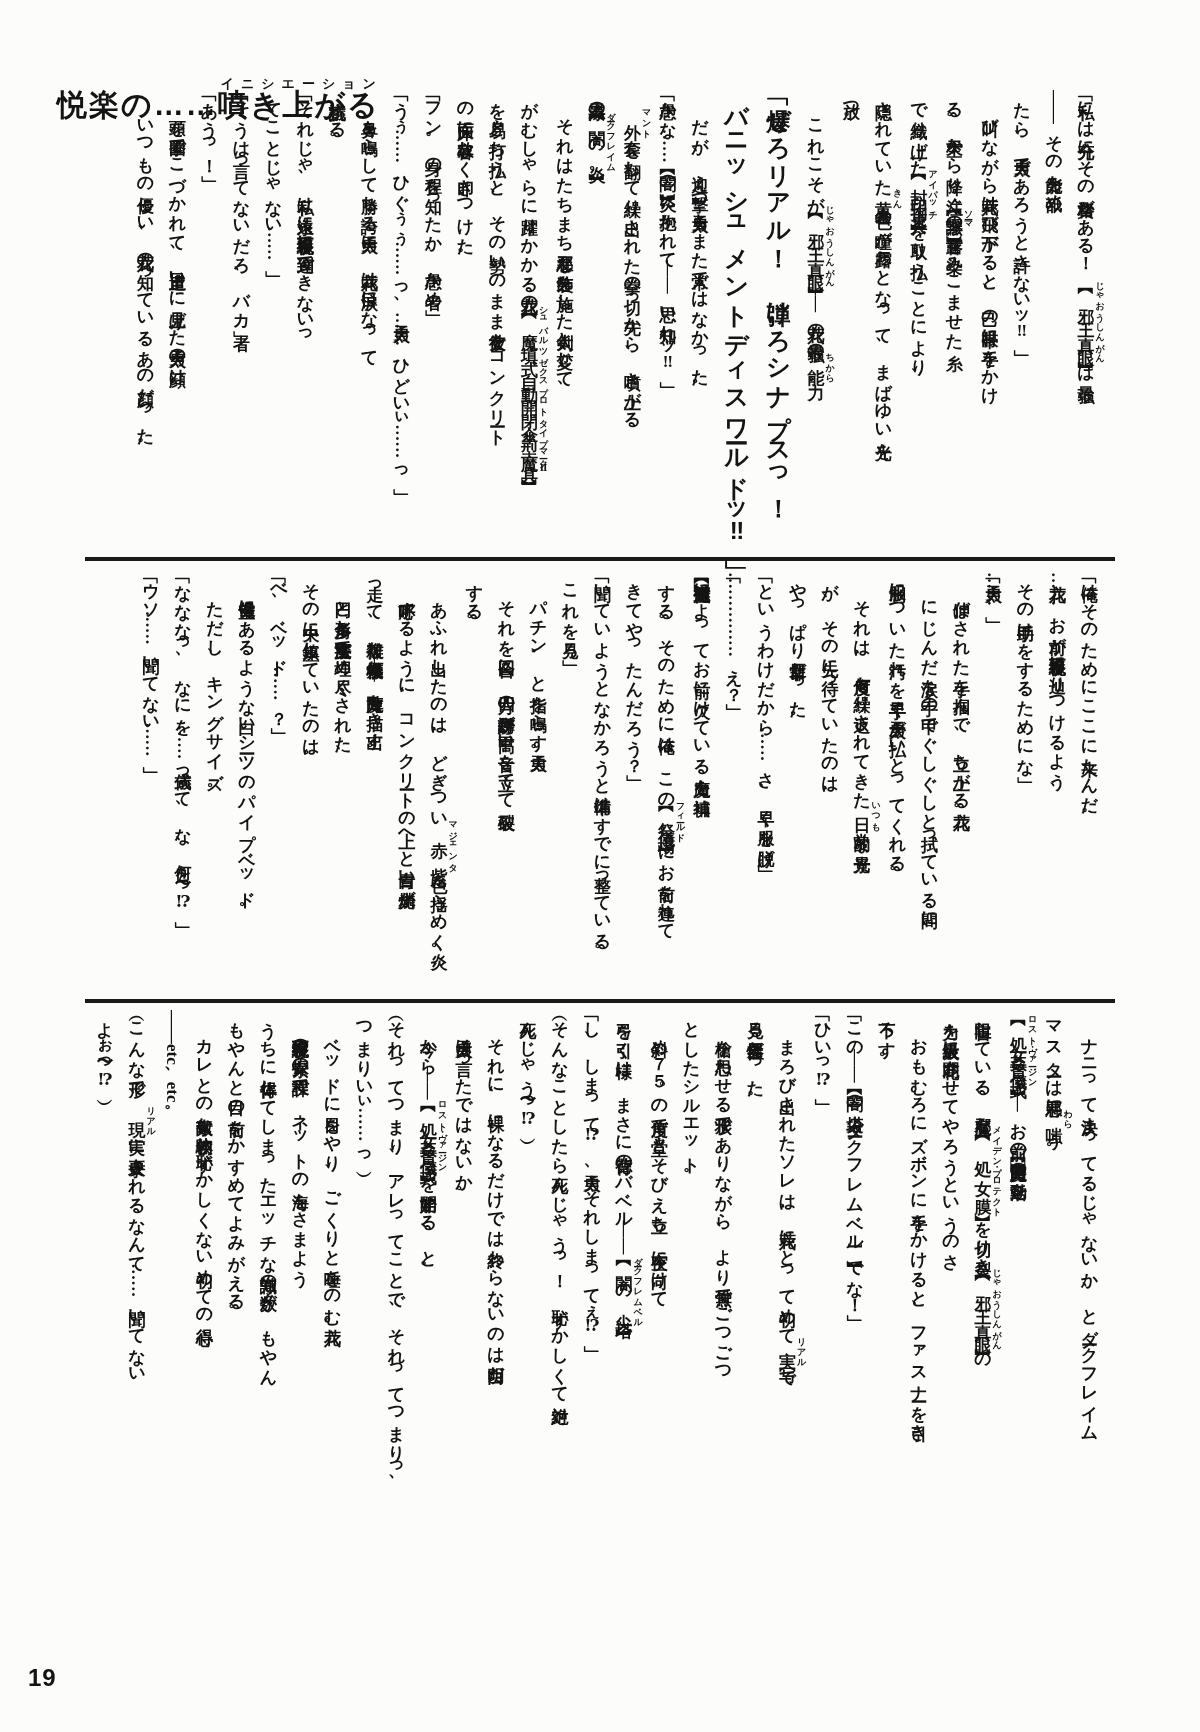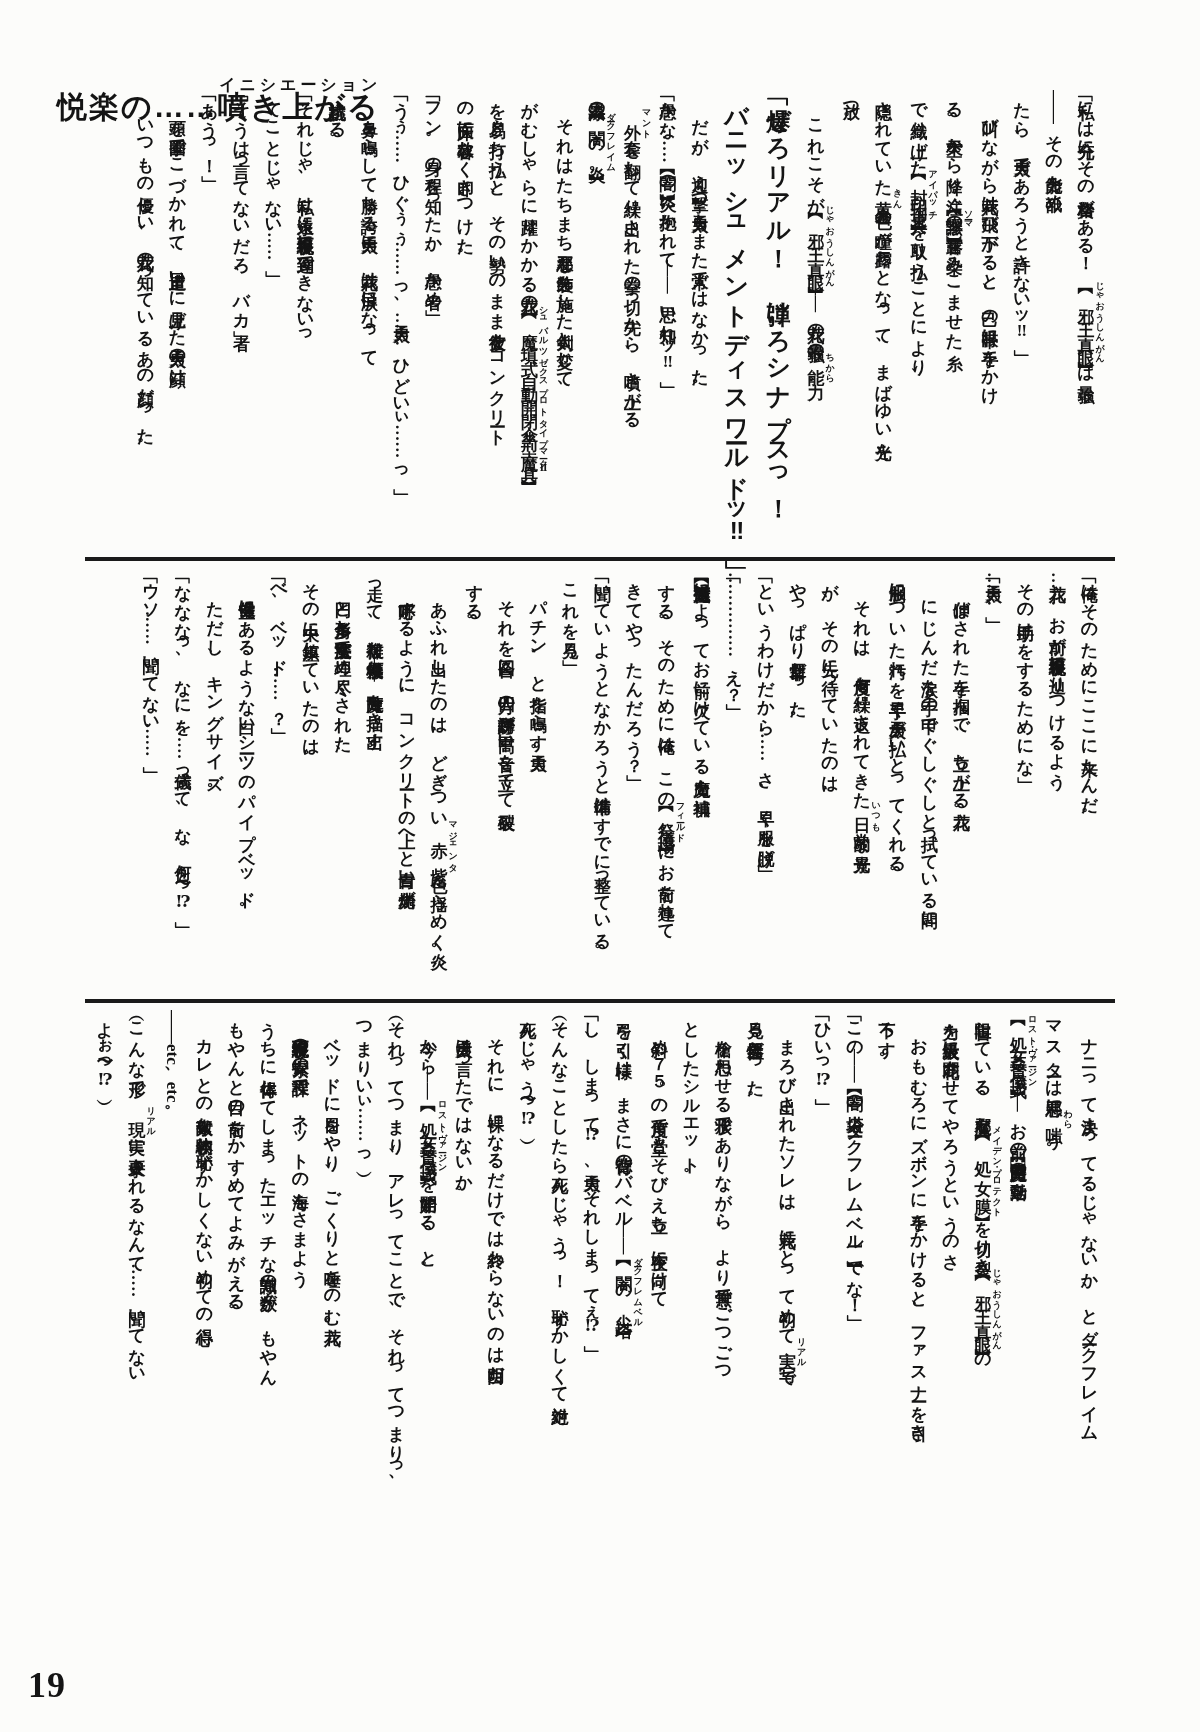--- a/index.html
+++ b/index.html
@@ -21,21 +21,21 @@
     position: absolute;
     left: 57px;
     top: 20px;
     font-family: "Liberation Sans", "DejaVu Sans", sans-serif;
     font-weight: bold;
     font-size: 30px;
     letter-spacing: 2px;
     white-space: nowrap;
   }
   .title ruby rt {
-    font-size: 16px;
+    font-size: 13px;
     font-weight: bold;
     letter-spacing: 1px;
     margin-top: 36px;
   }
   
   .vblock {
     position: absolute;
     right: 95px;
     writing-mode: vertical-rl;
     -webkit-writing-mode: vertical-rl;
@@ -72,23 +72,23 @@
     height: 4px;
     background: #1a1a1a;
   }
   #divider-1 { top: 557px; }
   #divider-2 { top: 999px; }
   
   .pageno {
     position: absolute;
     left: 28px;
     top: 1664px;
-    font-family: Liberation Serif, serif;
-    font-weight: bold;
-    font-size: 36px;
+    font-family: Liberation Sans, sans-serif;
+    font-weight: bold;
+    font-size: 24px;
     letter-spacing: 1px;
   }
 </style>
 </head>
 <body>
 
 <div class="page">
 
   <h1 class="title"><span>悦楽の……</span><ruby><span>噴き上がる</span><rt>イニシエーション</rt></ruby></h1>
 

